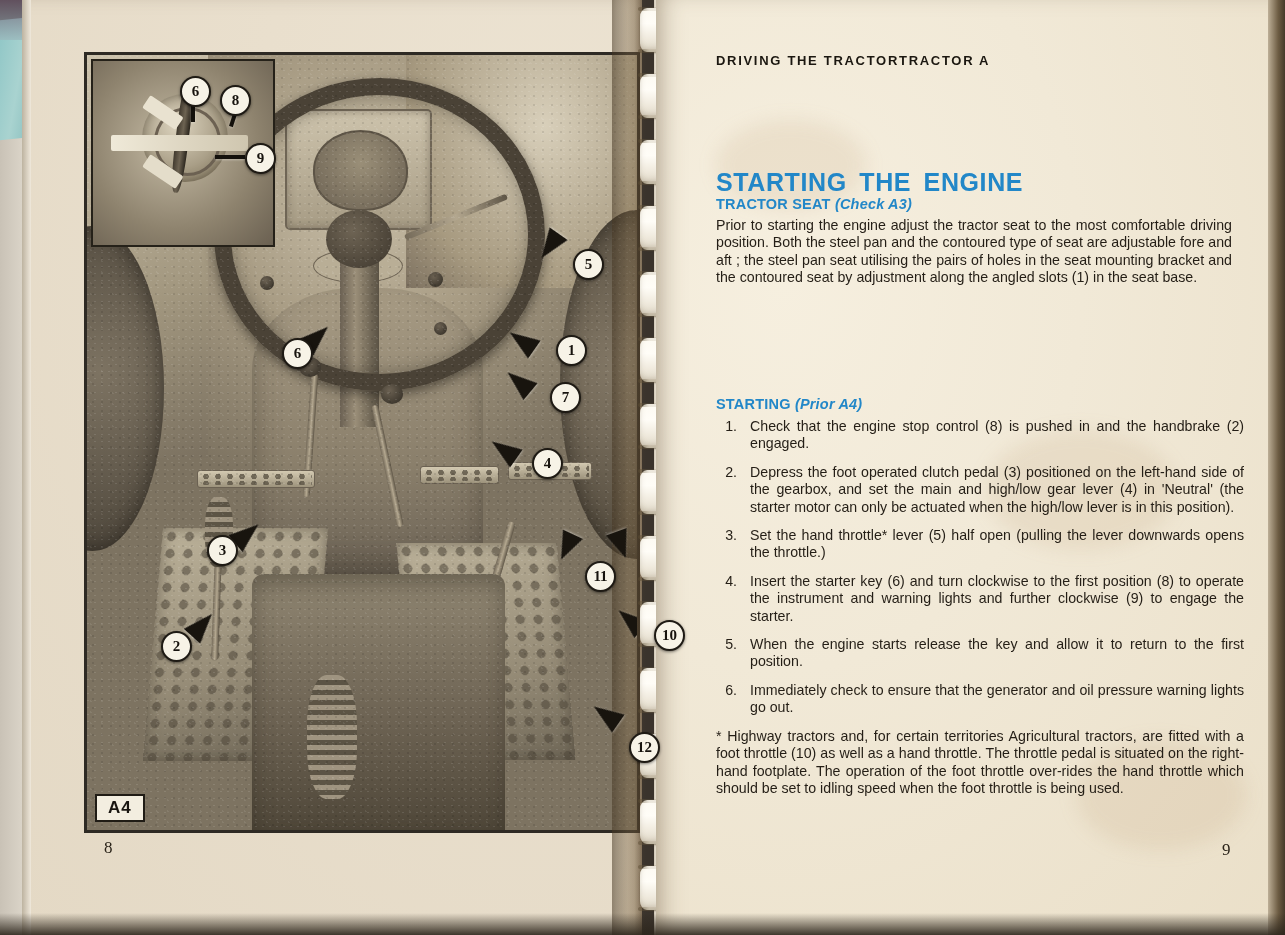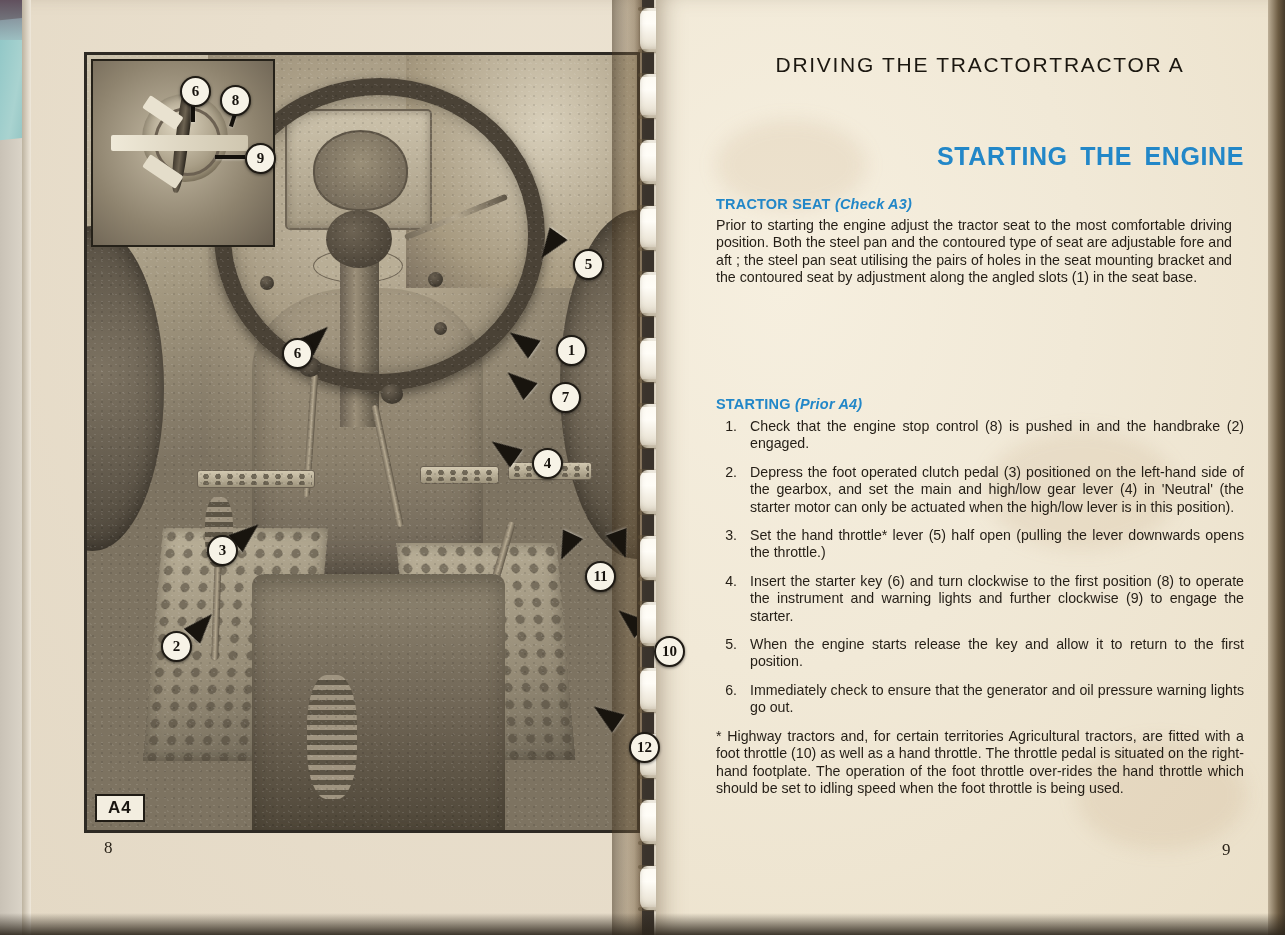--- a/index.html
+++ b/index.html
@@ -200,23 +200,23 @@
 
   
   .pg{position:absolute;font-size:17px;color:#2b241a;
       font-family:"Liberation Serif", serif;}
   .pg-left{left:82px;top:838px;}
   .pg-right{left:1222px;top:840px;}
 
   
   .rp{position:absolute;left:716px;top:0;width:528px;color:#241e16;}
   .run-head{position:absolute;top:53px;width:528px;display:flex;
-    justify-content:center;font-size:21px;font-weight:400;
+    justify-content:flex-start;font-size:13px;font-weight:700;
     letter-spacing:1.7px;color:#1b1710;}
-  h1.title{position:absolute;top:142px;width:528px;text-align:right;
+  h1.title{position:absolute;top:168px;width:528px;text-align:left;
     margin:0;font-size:25px;font-weight:700;letter-spacing:.6px;
     color:#2287c8;word-spacing:5px;}
   .sub{font-size:14.5px;font-weight:700;color:#2287c8;letter-spacing:.2px;
     margin:0 0 5px 0;}
   .sub i{font-style:italic;}
   .body{position:absolute;width:528px;}
   p.para{margin:0 12px 11px 0;font-size:14.2px;line-height:17.4px;
     text-align:justify;color:#241e16;}
   ol.steps{margin:6px 0 0 0;padding:0;list-style:none;}
   ol.steps li{display:flex;margin-bottom:11px;font-size:14.2px;
@@ -322,21 +322,21 @@
         <div class="callout" style="left: 136px; top: 33px;">8</div>
         <div class="callout" style="left: 161px; top: 91px;">9</div>
         <div class="callout" style="left: 489px; top: 197px;">5</div>
         <div class="callout" style="left: 198px; top: 286px;">6</div>
         <div class="callout" style="left: 472px; top: 283px;">1</div>
         <div class="callout" style="left: 466px; top: 330px;">7</div>
         <div class="callout" style="left: 448px; top: 396px;">4</div>
         <div class="callout" style="left: 123px; top: 483px;">3</div>
         <div class="callout" style="left: 77px; top: 579px;">2</div>
         <div class="callout" style="left: 501px; top: 509px;">11</div>
-        <div class="callout" style="left: 570px; top: 584px;">10</div>
+        <div class="callout" style="left: 570px; top: 568px;">10</div>
         <div class="callout" style="left: 545px; top: 680px;">12</div>
       </div>
 
     <div class="pg pg-left">8</div>
   </div>
   <div class="page-left-edge"></div>
 
   <div class="gutter"></div>
   <div class="comb-spine"></div>
   <div id="rings">

